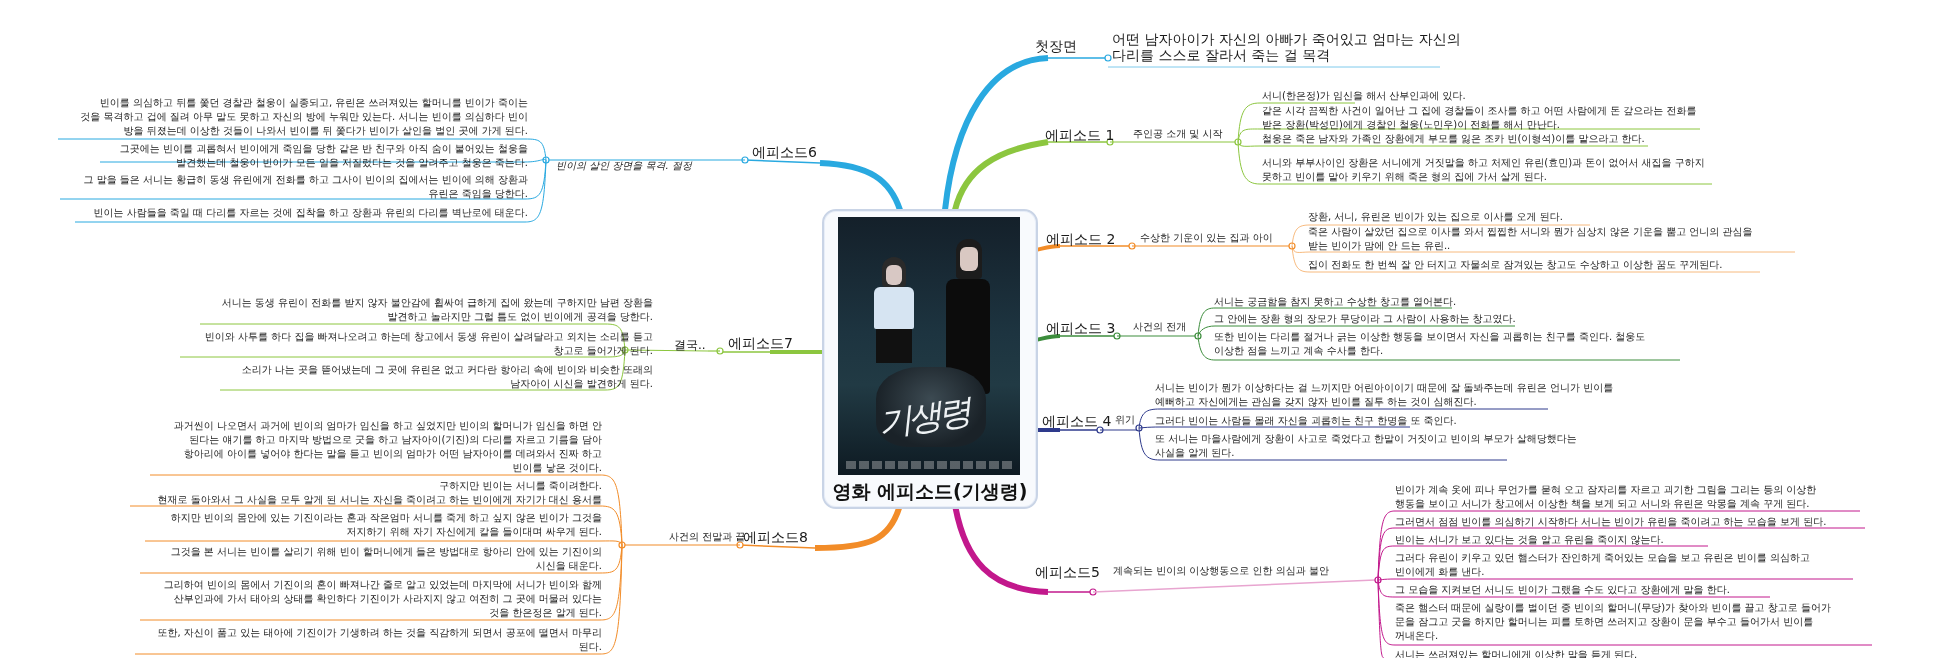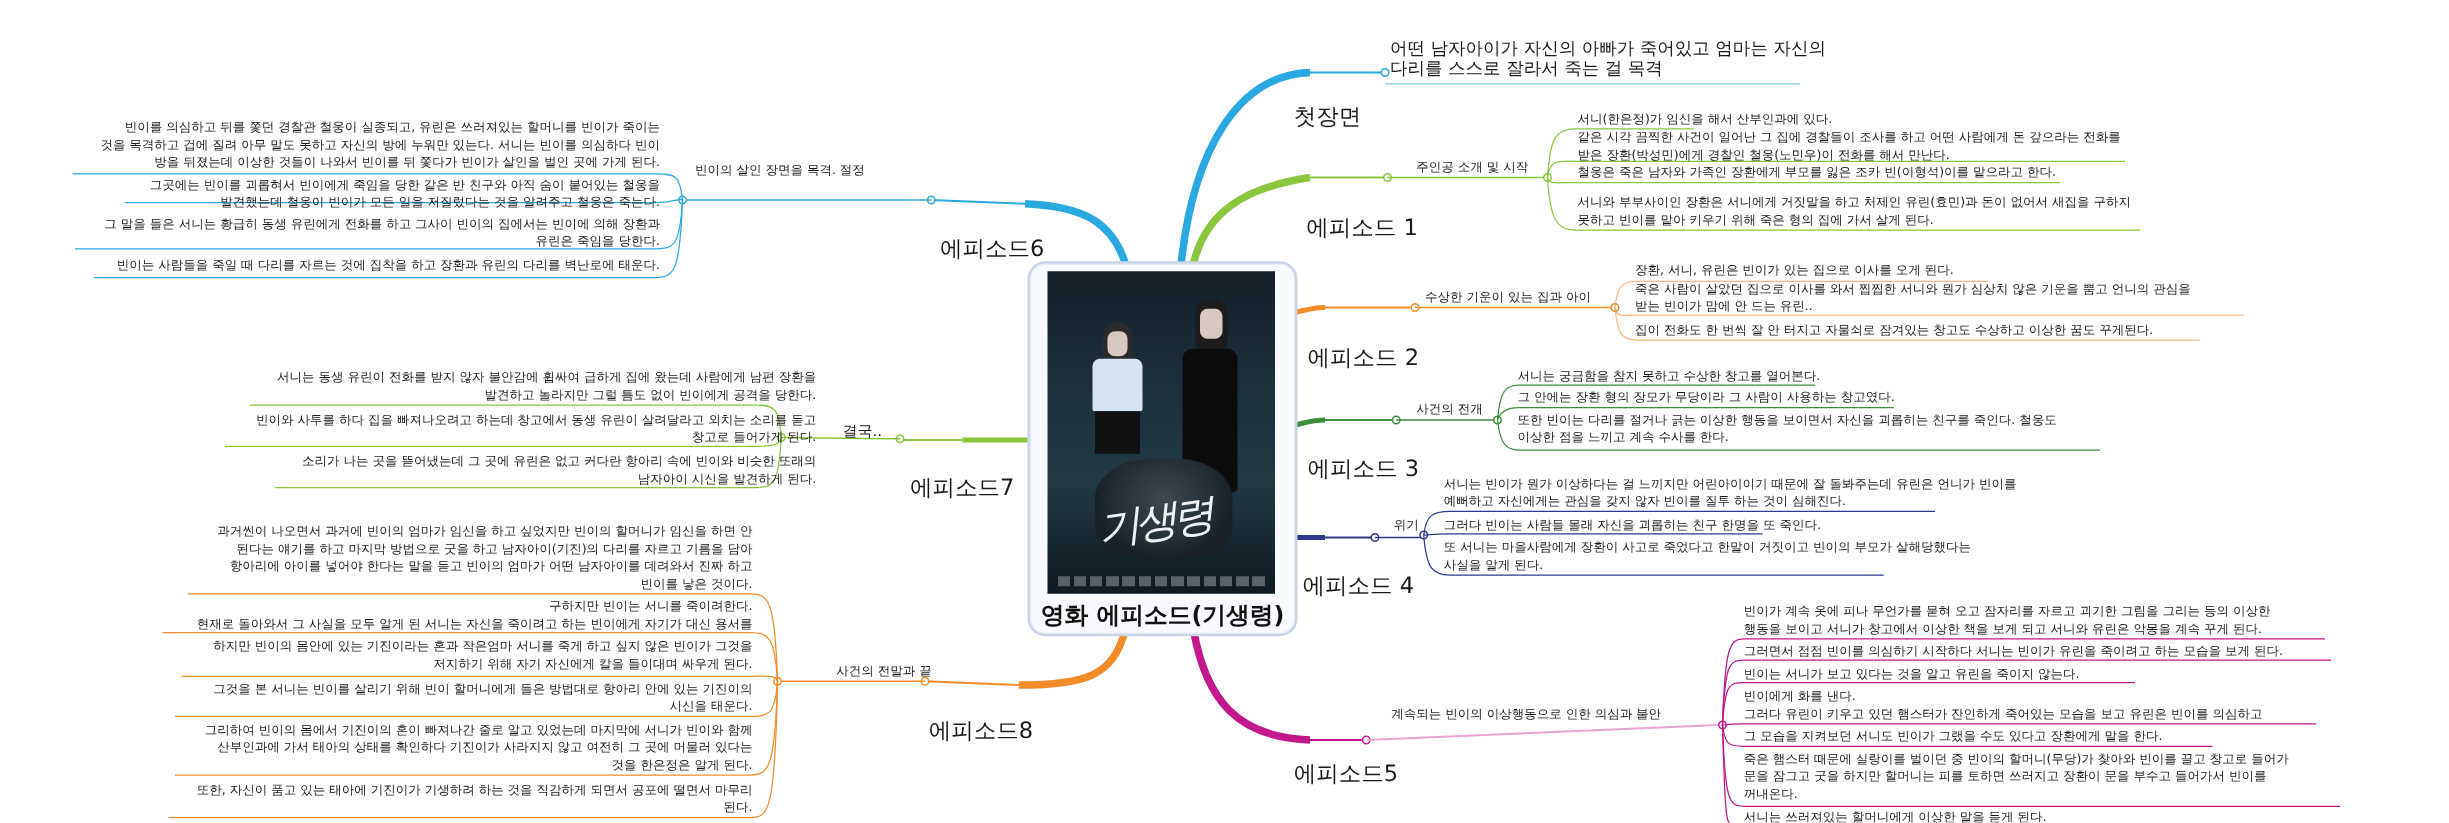--- a/index.html
+++ b/index.html
@@ -1,20 +1,20 @@
 <!DOCTYPE html>
 <html><head>
 <meta charset="utf-8">
 <style>
   html, body { margin:0; padding:0; background:#ffffff; }
   body { width:1959px; height:658px; position:relative; overflow:hidden;
          font-family:"DejaVu Sans","Liberation Sans",sans-serif; color:#1a1a1a; }
   svg.links { position:absolute; left:0; top:0; width:1959px; height:658px; }
   .node { position:absolute; white-space:nowrap; }
-  .ep { font-size:18px;margin-top:43px; }
+  .ep { font-size:14px; }
   .topic { font-size:10px; }
   .leaf { font-size:10px; line-height:14px; }
   .leaf div { white-space:nowrap; }
   .right { text-align:left; }
   .left { text-align:right; }
   .center-box { position:absolute; left:822px; top:209px; width:212px; height:296px;
      border:2px solid #c9d4e6; border-radius:14px; background:#f8fafd;
      box-shadow:0 0 0 1px #e8eef8 inset; }
   .poster { position:absolute; left:14px; top:6px; width:182px; height:258px;
      background:linear-gradient(180deg,#14202a 0%,#1d3440 45%,#213a44 65%,#0e1a22 100%); overflow:hidden; }
@@ -216,58 +216,58 @@
     <div>빈이가 계속 옷에 피나 무언가를 묻혀 오고 잠자리를 자르고 괴기한 그림을 그리는 등의 이상한</div>
     <div>행동을 보이고 서니가 창고에서 이상한 책을 보게 되고 서니와 유린은 악몽을 계속 꾸게 된다.</div>
   </div>
 <div class="node leaf right" style="left:1395px;top:515px;">
     <div>그러면서 점점 빈이를 의심하기 시작하다 서니는 빈이가 유린을 죽이려고 하는 모습을 보게 된다.</div>
   </div>
 <div class="node leaf right" style="left:1395px;top:533px;">
     <div>빈이는 서니가 보고 있다는 것을 알고 유린을 죽이지 않는다.</div>
   </div>
 <div class="node leaf right" style="left:1395px;top:551px;">
+    <div>그러다 유린이 키우고 있던 햄스터가 잔인하게 죽어있는 모습을 보고 유린은 빈이를 의심하고</div>
     <div>빈이에게 화를 낸다.</div>
-    <div>그러다 유린이 키우고 있던 햄스터가 잔인하게 죽어있는 모습을 보고 유린은 빈이를 의심하고</div>
   </div>
 <div class="node leaf right" style="left:1395px;top:583px;">
     <div>그 모습을 지켜보던 서니도 빈이가 그랬을 수도 있다고 장환에게 말을 한다.</div>
   </div>
 <div class="node leaf right" style="left:1395px;top:601px;">
     <div>죽은 햄스터 때문에 실랑이를 벌이던 중 빈이의 할머니(무당)가 찾아와 빈이를 끌고 창고로 들어가</div>
     <div>문을 잠그고 굿을 하지만 할머니는 피를 토하면 쓰러지고 장환이 문을 부수고 들어가서 빈이를</div>
     <div>꺼내온다.</div>
   </div>
 <div class="node leaf right" style="left:1395px;top:648px;">
     <div>서니는 쓰러져있는 할머니에게 이상한 말을 듣게 된다.</div>
   </div>
 
 <div class="node ep" style="left:752px;top:144px;">에피소드6</div>
-<div class="node topic" style="left:556px;top:129px;">빈이의 살인 장면을 목격. 절정</div>
+<div class="node topic" style="left:556px;top:159px;font-style:italic;">빈이의 살인 장면을 목격. 절정</div>
 <div class="node leaf left" style="right:1431px;top:96px;">
     <div>빈이를 의심하고 뒤를 쫓던 경찰관 철웅이 실종되고, 유린은 쓰러져있는 할머니를 빈이가 죽이는</div>
     <div>것을 목격하고 겁에 질려 아무 말도 못하고 자신의 방에 누워만 있는다. 서니는 빈이를 의심하다 빈이</div>
     <div>방을 뒤졌는데 이상한 것들이 나와서 빈이를 뒤 쫓다가 빈이가 살인을 벌인 곳에 가게 된다.</div>
   </div>
 <div class="node leaf left" style="right:1431px;top:142px;">
     <div>그곳에는 빈이를 괴롭혀서 빈이에게 죽임을 당한 같은 반 친구와 아직 숨이 붙어있는 철웅을</div>
     <div>발견했는데 철웅이 빈이가 모든 일을 저질렀다는 것을 알려주고 철웅은 죽는다.</div>
   </div>
 <div class="node leaf left" style="right:1431px;top:173px;">
     <div>그 말을 들은 서니는 황급히 동생 유린에게 전화를 하고 그사이 빈이의 집에서는 빈이에 의해 장환과</div>
     <div>유린은 죽임을 당한다.</div>
   </div>
 <div class="node leaf left" style="right:1431px;top:206px;">
     <div>빈이는 사람들을 죽일 때 다리를 자르는 것에 집착을 하고 장환과 유린의 다리를 벽난로에 태운다.</div>
   </div>
 
 <div class="node ep" style="left:728px;top:335px;">에피소드7</div>
 <div class="node topic" style="left:674px;top:337px;font-size:12px;">결국..</div>
 <div class="node leaf left" style="right:1306px;top:296px;">
-    <div>서니는 동생 유린이 전화를 받지 않자 불안감에 휩싸여 급하게 집에 왔는데 사람에게 남편 장환을</div>
+    <div>서니는 동생 유린이 전화를 받지 않자 불안감에 휩싸여 급하게 집에 왔는데 구하지만 남편 장환을</div>
     <div>발견하고 놀라지만 그럴 틈도 없이 빈이에게 공격을 당한다.</div>
   </div>
 <div class="node leaf left" style="right:1306px;top:330px;">
     <div>빈이와 사투를 하다 집을 빠져나오려고 하는데 창고에서 동생 유린이 살려달라고 외치는 소리를 듣고</div>
     <div>창고로 들어가게 된다.</div>
   </div>
 <div class="node leaf left" style="right:1306px;top:363px;">
     <div>소리가 나는 곳을 뜯어냈는데 그 곳에 유린은 없고 커다란 항아리 속에 빈이와 비슷한 또래의</div>
     <div>남자아이 시신을 발견하게 된다.</div>
   </div>

